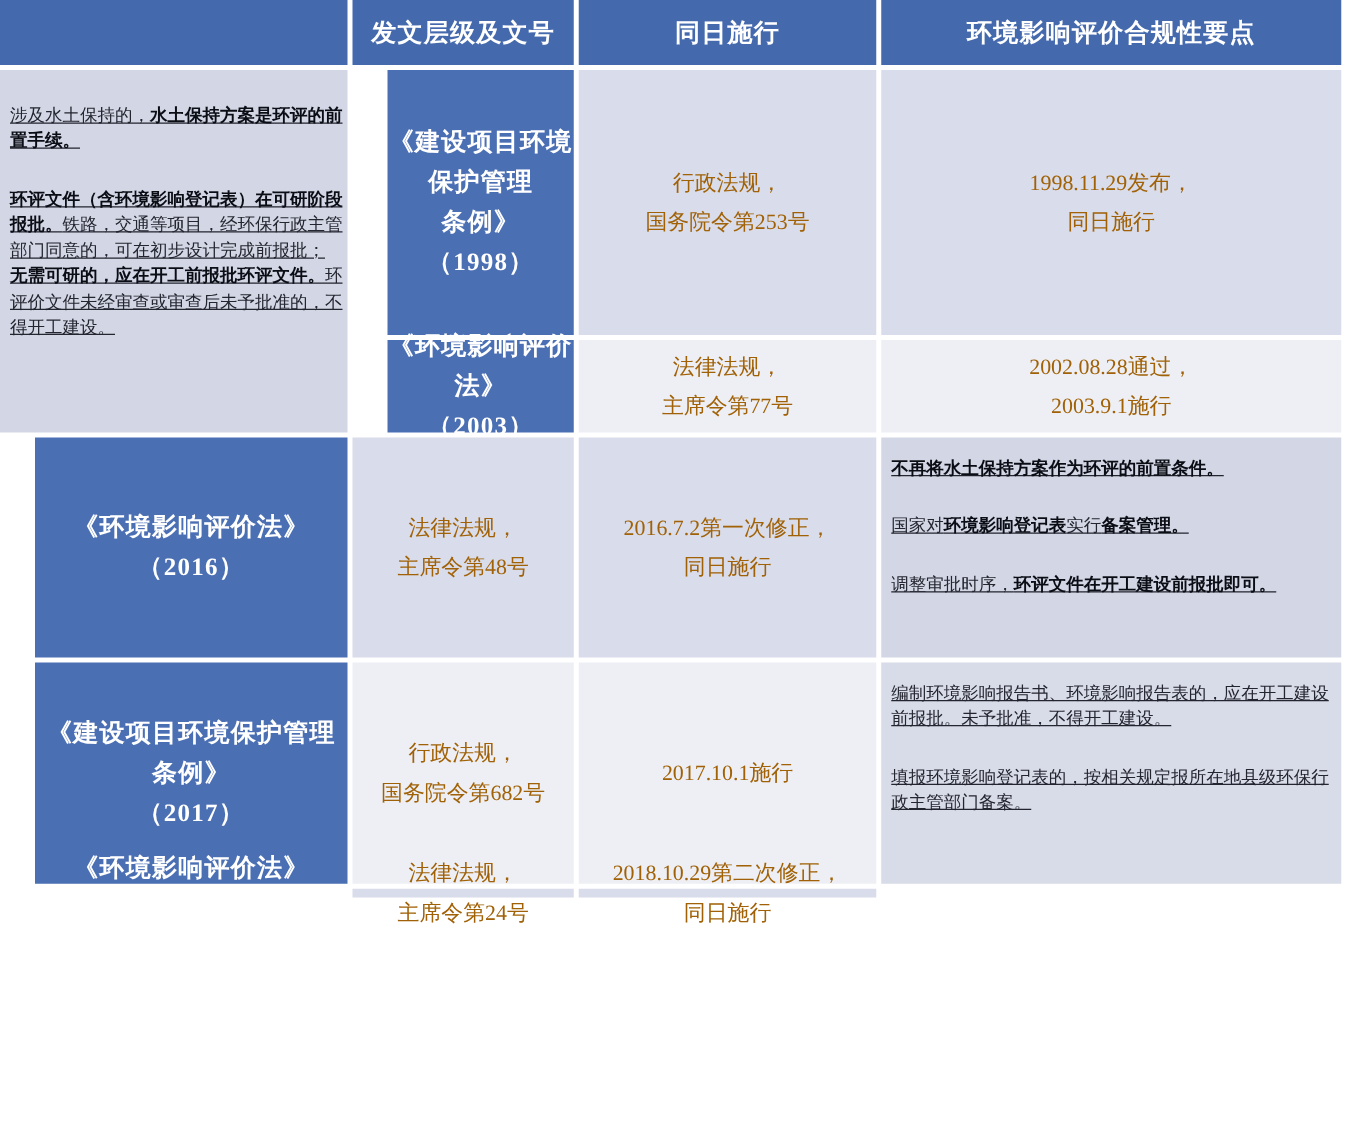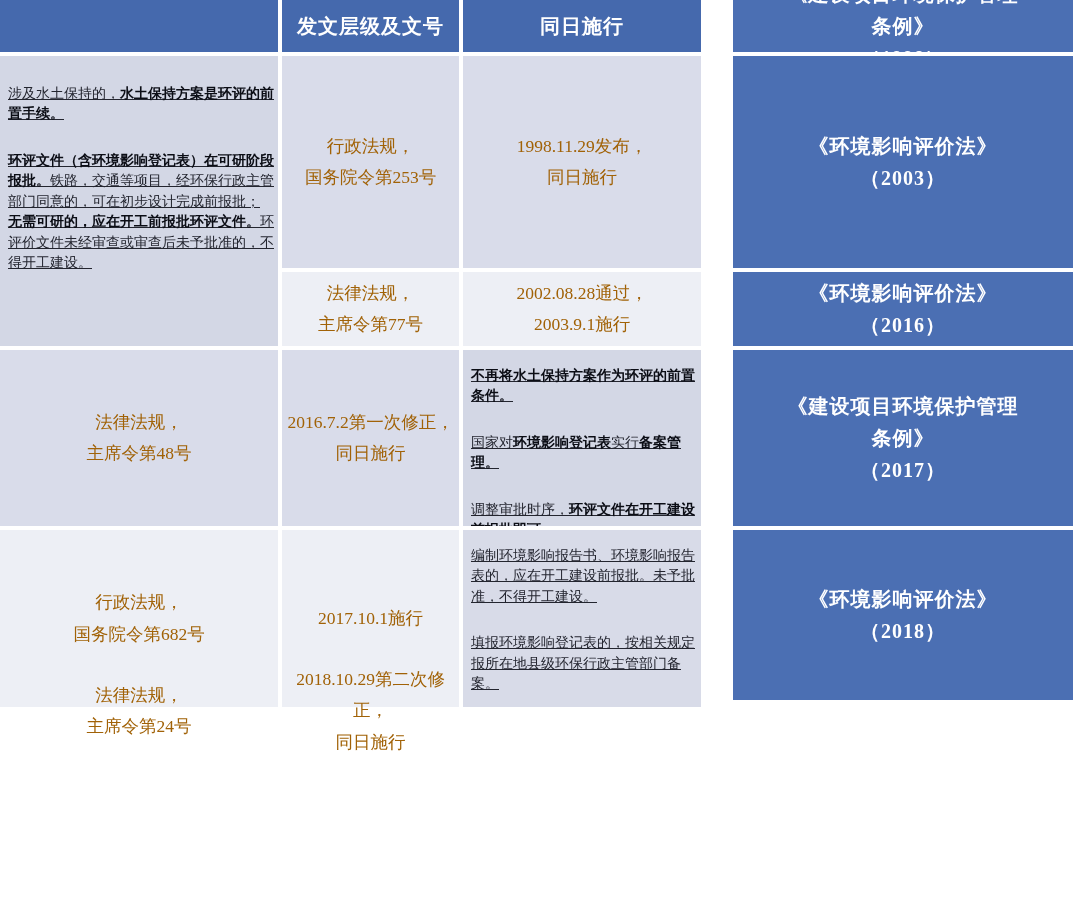--- a/index.html
+++ b/index.html
@@ -31,20 +31,21 @@
   .comp.pt-md{padding-top:16px;}
 </style>
 </head>
 <body>
 
 <div class="table">
 
   <div class="cell hdr"></div>
   <div class="cell hdr">发文层级及文号</div>
   <div class="cell hdr">同日施行</div>
+  <div class="cell hdr">环境影响评价合规性要点</div>
 
   <div class="cell law">《建设项目环境保护管理
 条例》
 （1998）</div>
   <div class="cell meta meta-a">行政法规，
 国务院令第253号</div>
   <div class="cell meta meta-a">1998.11.29发布，
 同日施行</div>
   <div class="cell comp comp-merged">
       <p><span>涉及水土保持的，</span><span class="b">水土保持方案是环评的前置手续。</span></p>

